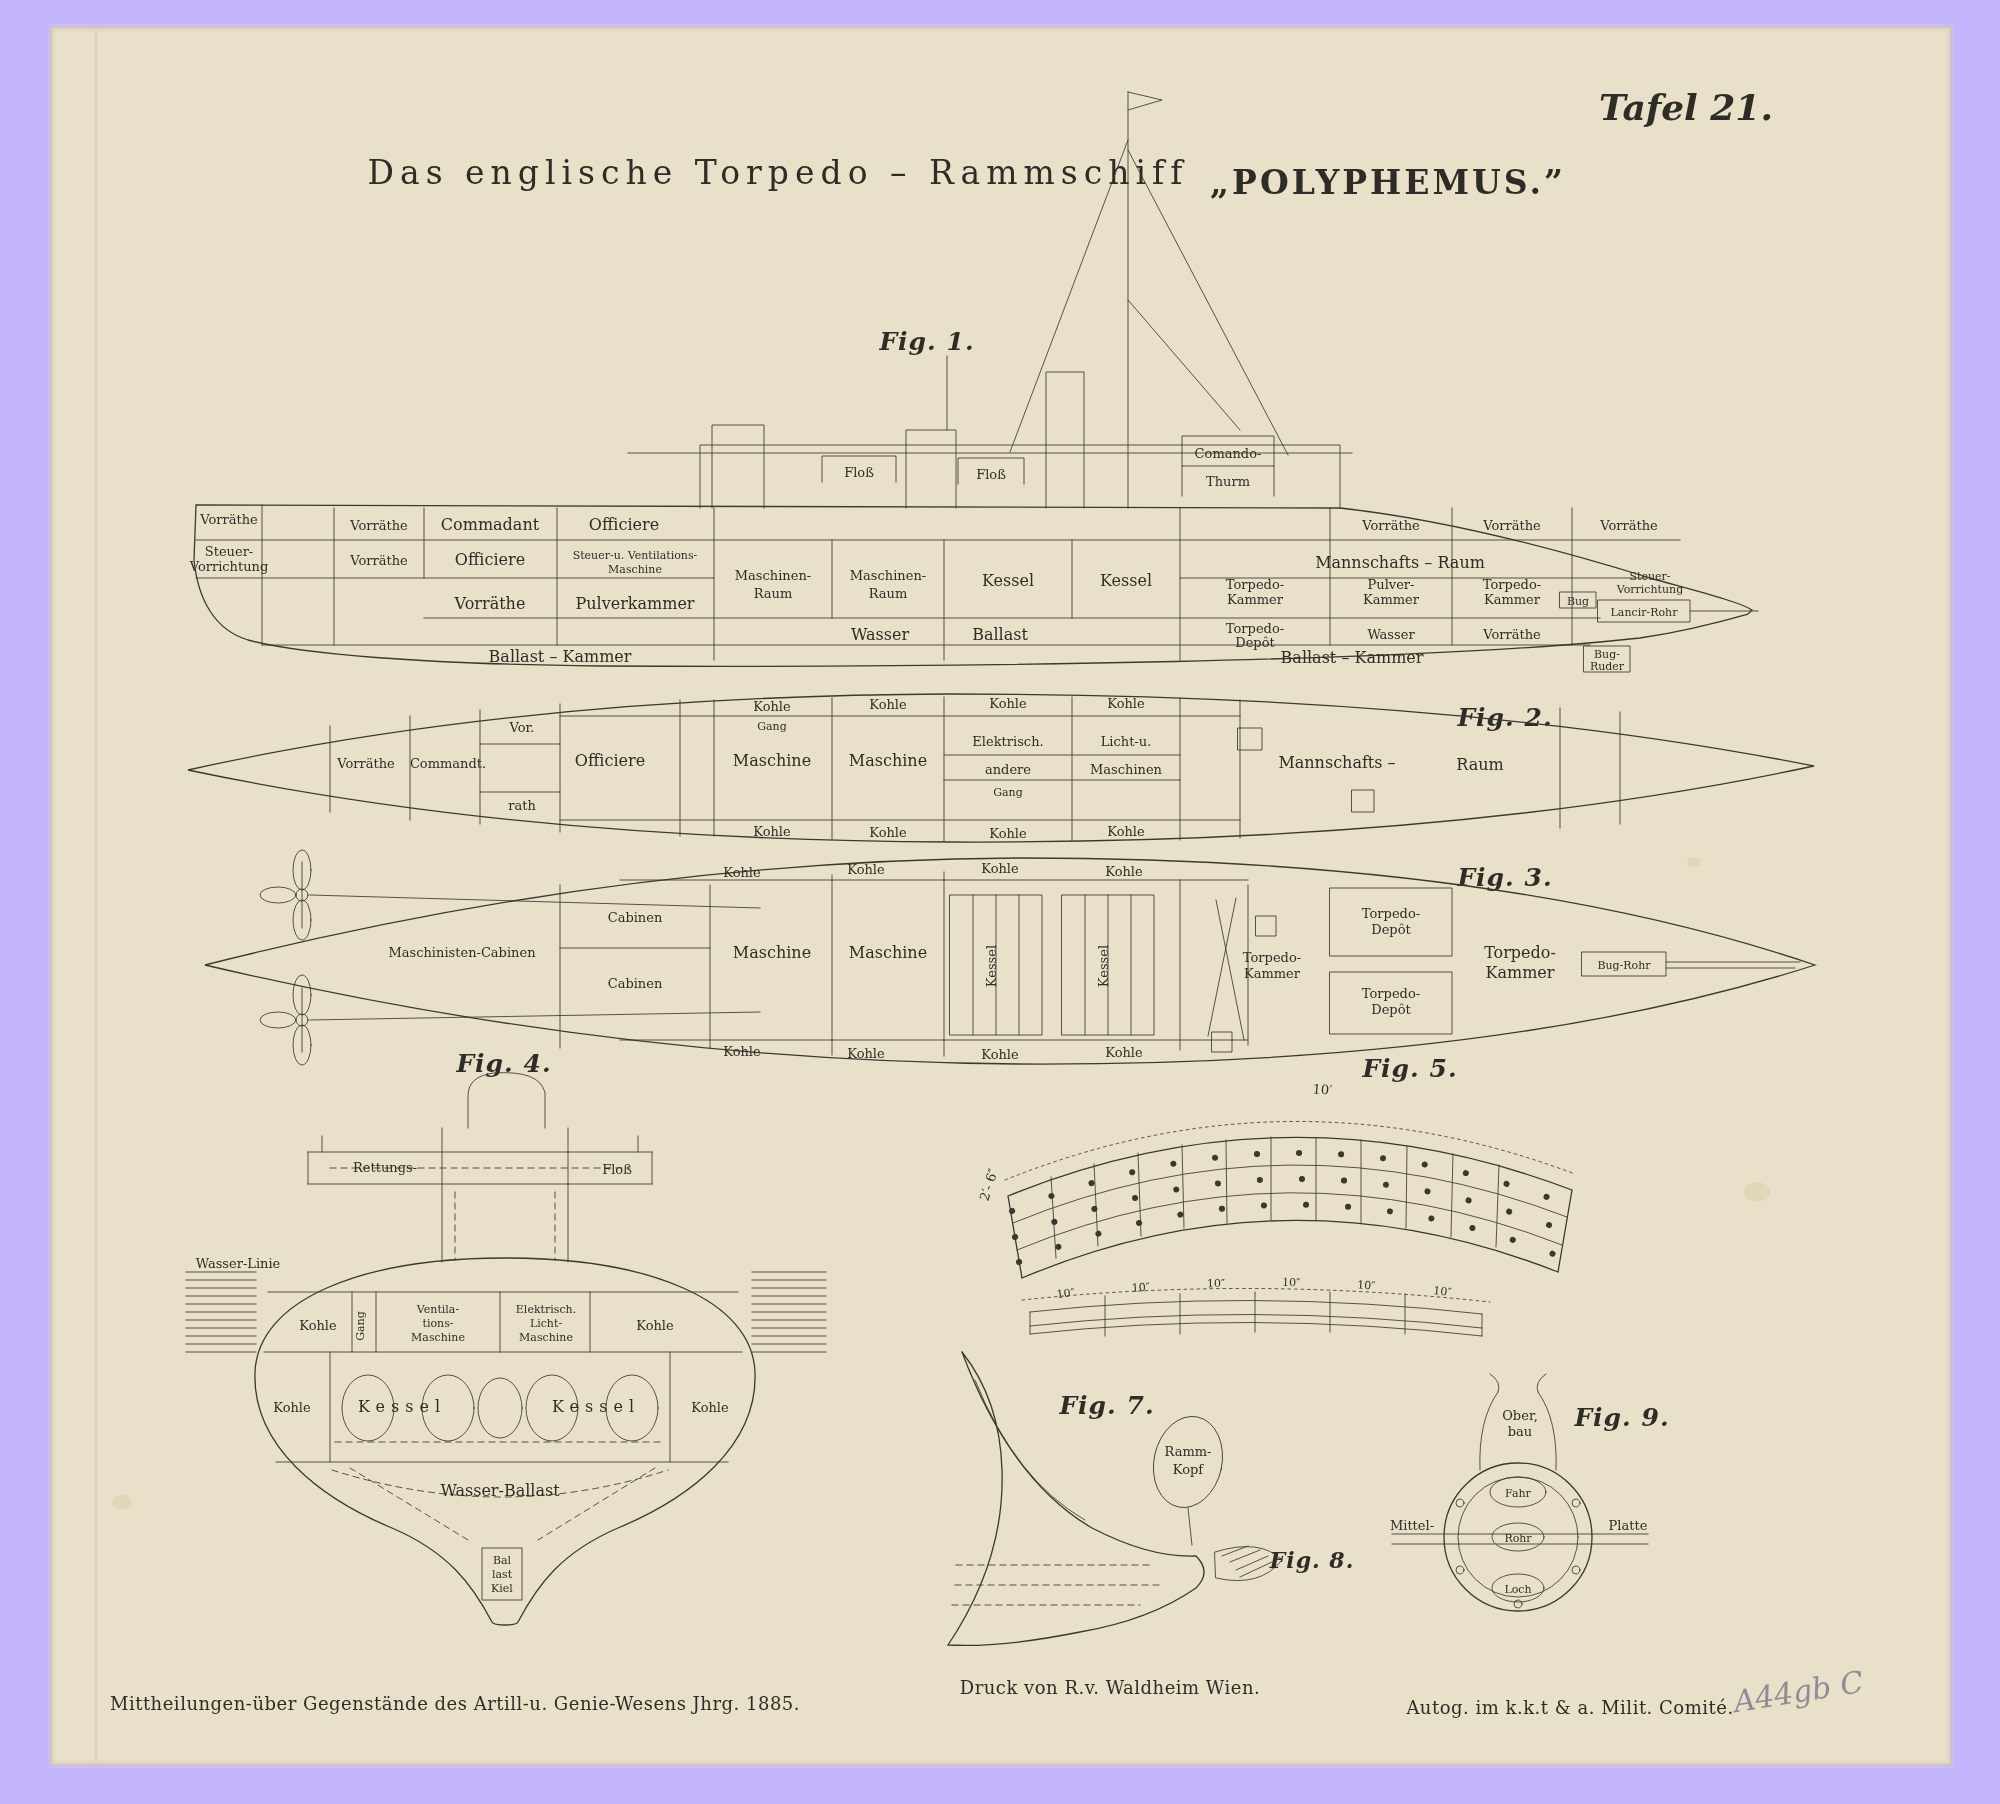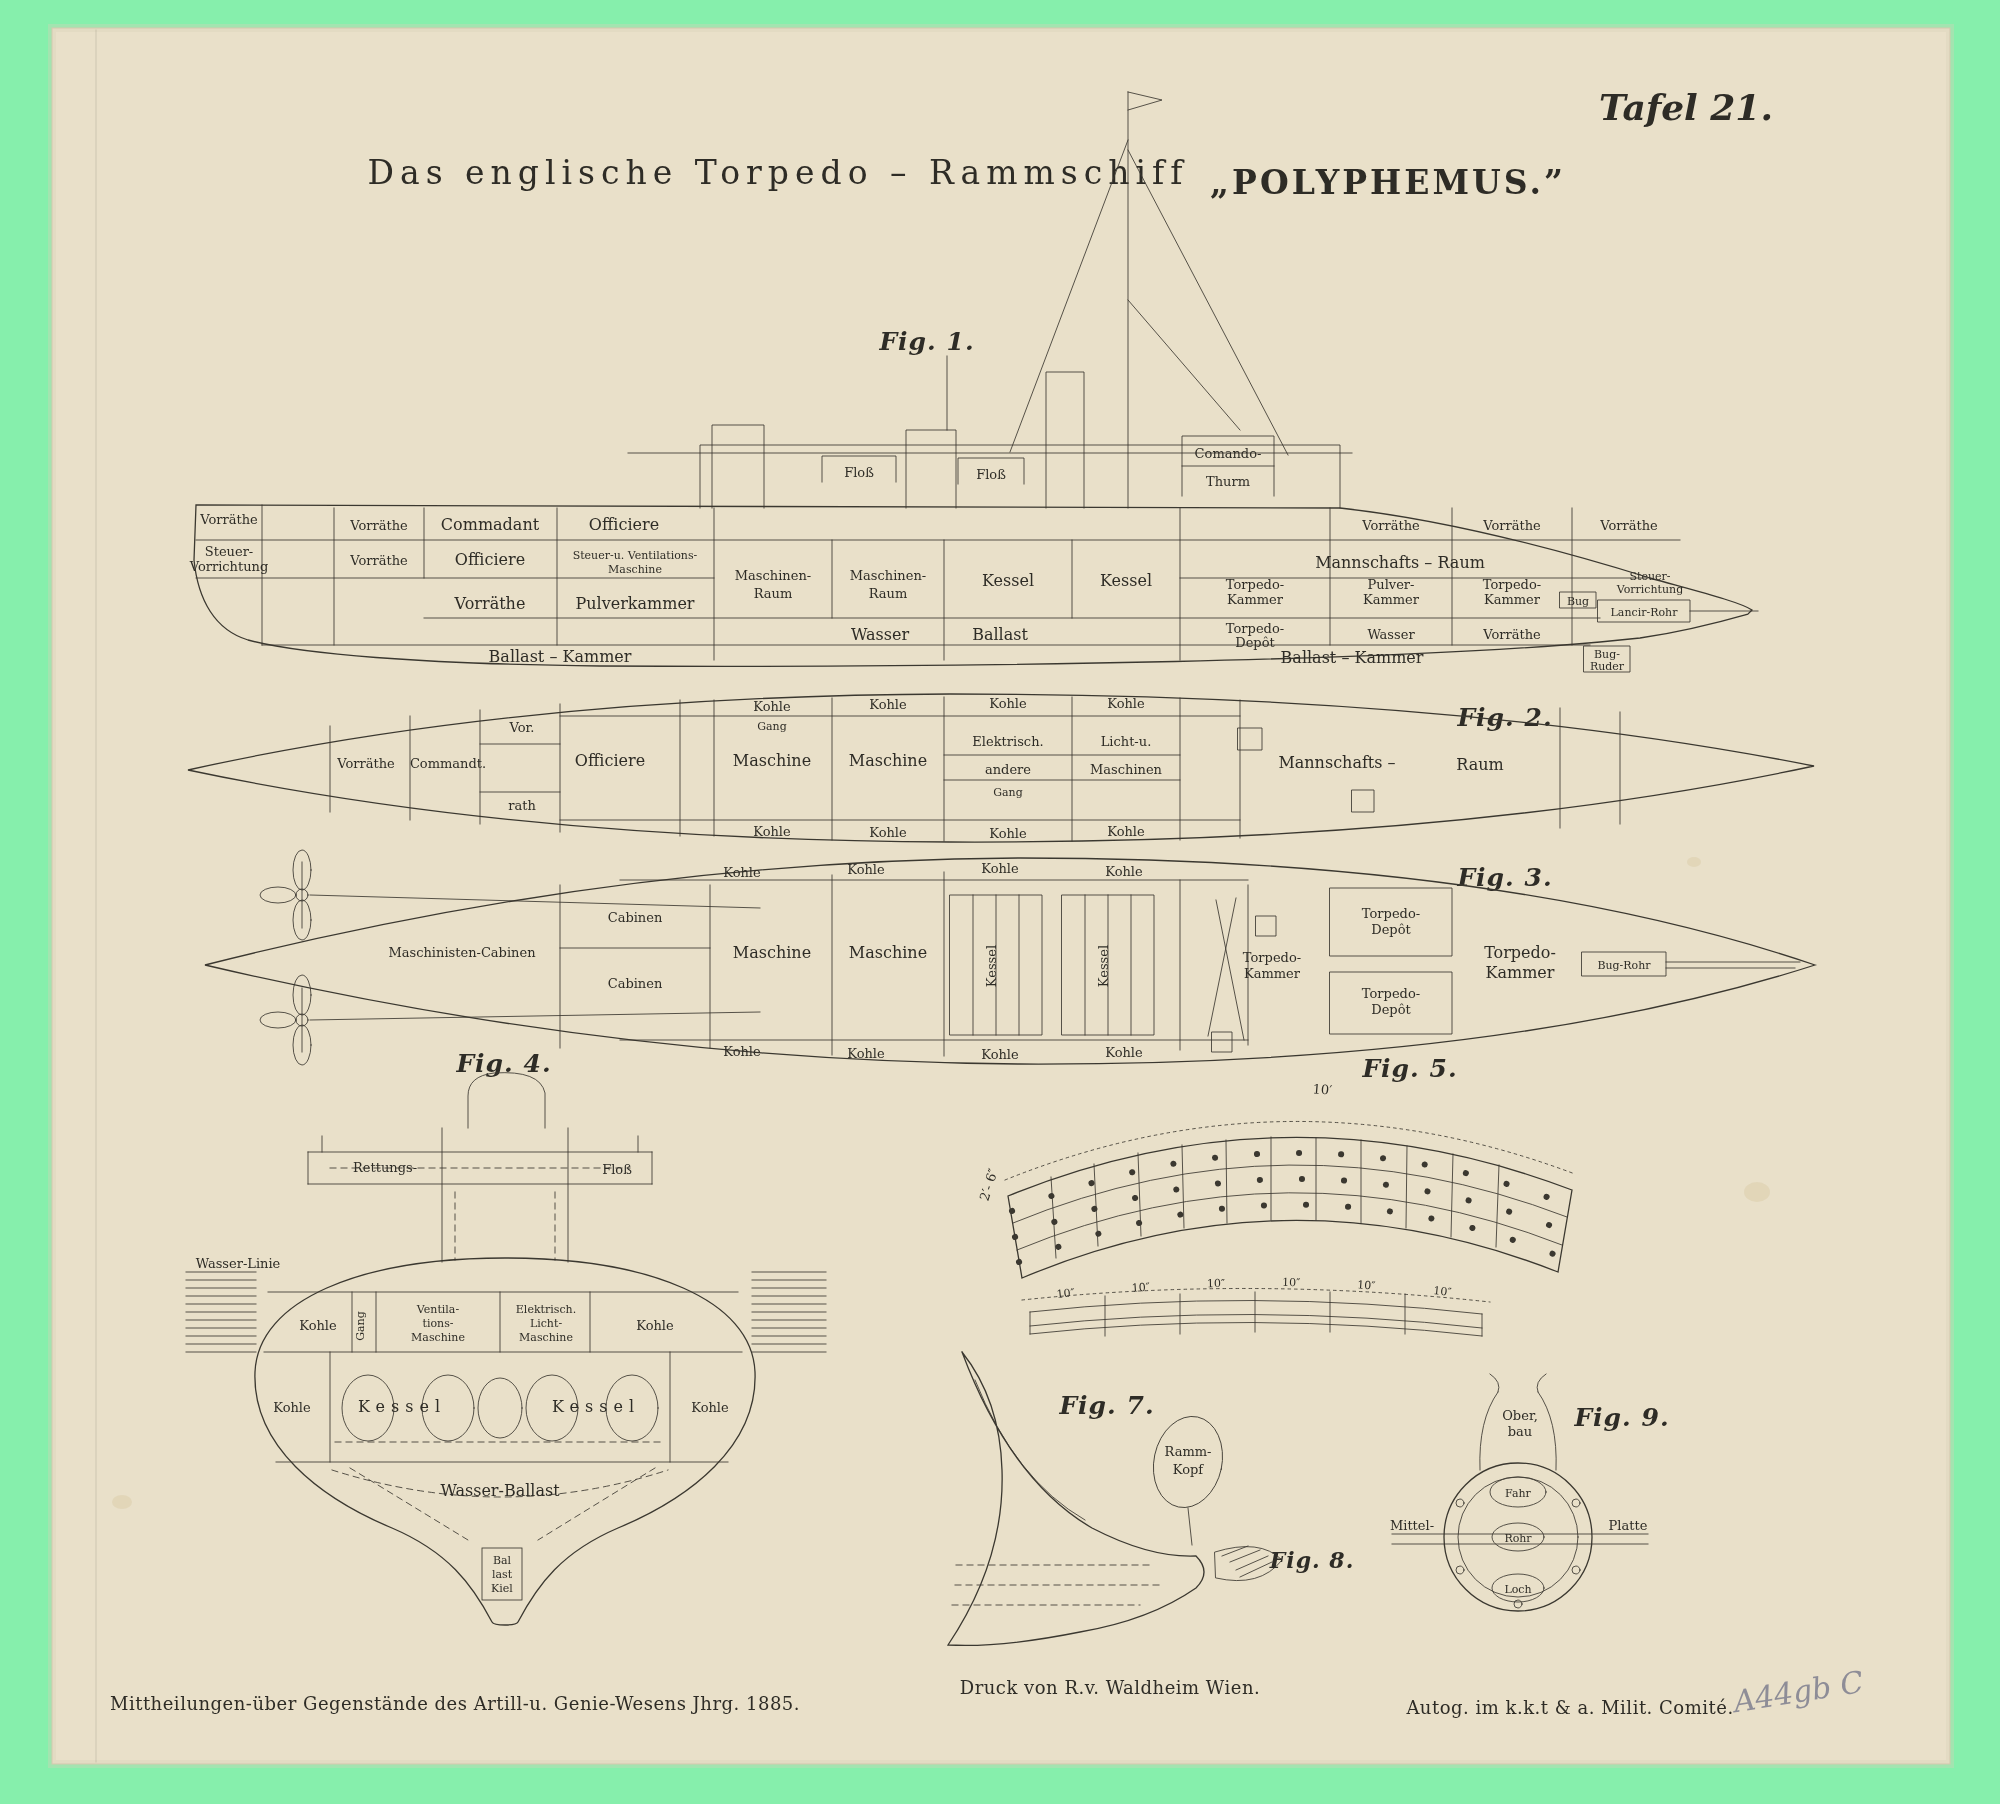--- a/index.html
+++ b/index.html
@@ -1,16 +1,16 @@
 <!DOCTYPE html>
 <html><head>
 <meta charset="utf-8">
 <style>
   html,body{margin:0;padding:0;background:#f7f6f3;}
-  .stage{position:relative;width:2000px;height:1804px;background:#86efac;overflow:hidden;}
+  .stage{position:relative;width:2000px;height:1804px;background:#c4b5fd;overflow:hidden;}
   svg{position:absolute;left:0;top:0;}
   .t{fill:#2e2c26;font-family:"DejaVu Serif",serif;}
   .lbl{font-size:16px;text-anchor:middle;}
   .sm{font-size:13px;text-anchor:middle;}
   .xs{font-size:11px;text-anchor:middle;}
   .cap{font-size:25px;font-style:italic;font-weight:bold;text-anchor:middle;letter-spacing:1px;}
   .title{font-size:33px;letter-spacing:6px;text-anchor:middle;}
   .shipname{font-size:33px;letter-spacing:3px;text-anchor:middle;font-weight:bold;}
   .tafel{font-size:36px;font-weight:bold;font-style:italic;text-anchor:middle;}
   .foot{font-size:18px;text-anchor:middle;letter-spacing:0.5px;}

